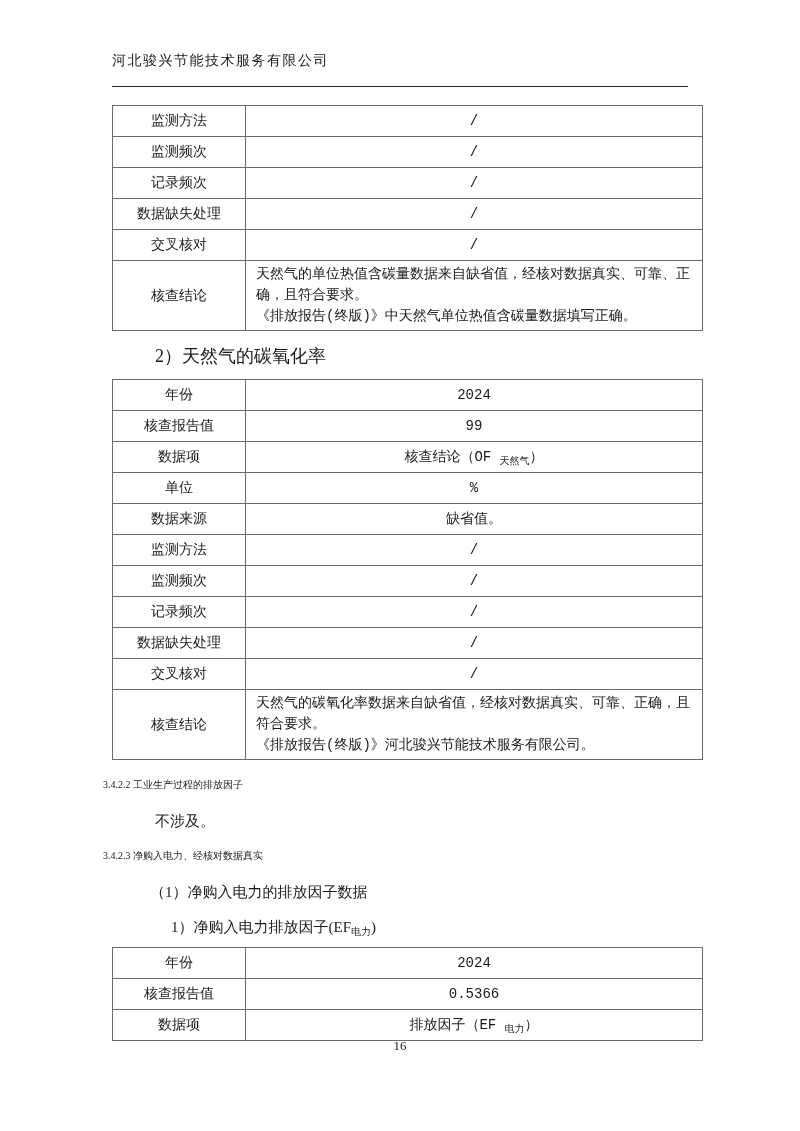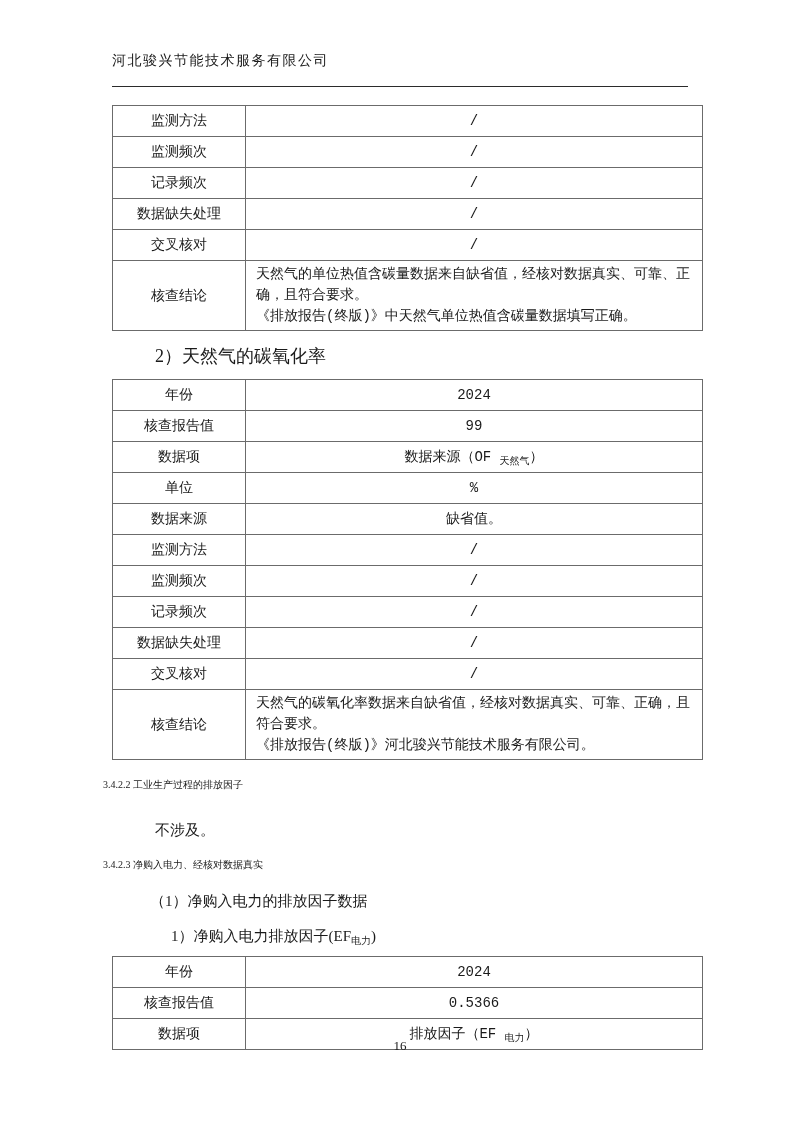--- a/index.html
+++ b/index.html
@@ -14,21 +14,21 @@
   .tbl{margin-top:18px;}
   td{border:1px solid #6b6b6b;font-size:14px;vertical-align:middle;font-family:Liberation Mono, monospace;}
   td.lbl{width:128px;text-align:center;height:30px;padding:0 2px;}
   td.val{width:448px;text-align:center;height:30px;padding:0 4px;}
   td.concl{text-align:left;padding:3px 10px;line-height:21px;font-size:14px;}
   .sub{font-size:10px;position:relative;bottom:-3px;letter-spacing:0;}
   .h-num{font-size:18px;margin:13px 0 11px 43px;}
   .h-section{font-size:10px;margin:18px 0 0 -9px;}
   .h-paren{font-size:15px;margin:20px 0 0 38px;}
   .h-item{font-size:15px;margin:16px 0 0 59px;}
-  .not-involved{font-size:15px;margin:29px 0 0 43px;}
+  .not-involved{font-size:15px;margin:20px 0 0 43px;}
   .page-num{position:absolute;left:0;top:1038px;width:800px;text-align:center;font-size:13px;}
 </style>
 </head>
 <body>
 
 <div class="content">
 
   <div class="doc-header">河北骏兴节能技术服务有限公司</div>
 
   <table class="tbl">
@@ -70,21 +70,21 @@
         <tr>
       <td class="lbl">年份</td>
       <td class="val">2024</td>
     </tr>
     <tr>
       <td class="lbl">核查报告值</td>
       <td class="val">99</td>
     </tr>
     <tr>
       <td class="lbl">数据项</td>
-      <td class="val"><span>数据来源（OF </span><span class="sub">天然气</span><span>）</span></td>
+      <td class="val"><span>核查结论（OF </span><span class="sub">天然气</span><span>）</span></td>
     </tr>
     <tr>
       <td class="lbl">单位</td>
       <td class="val">%</td>
     </tr>
     <tr>
       <td class="lbl">数据来源</td>
       <td class="val">缺省值。</td>
     </tr>
     <tr>

